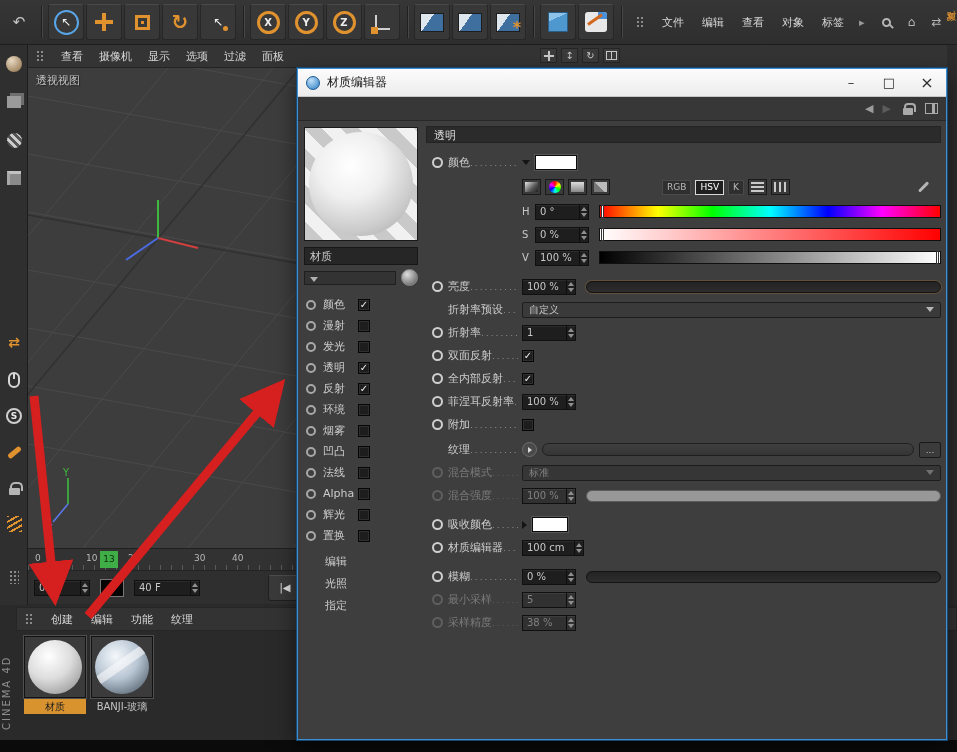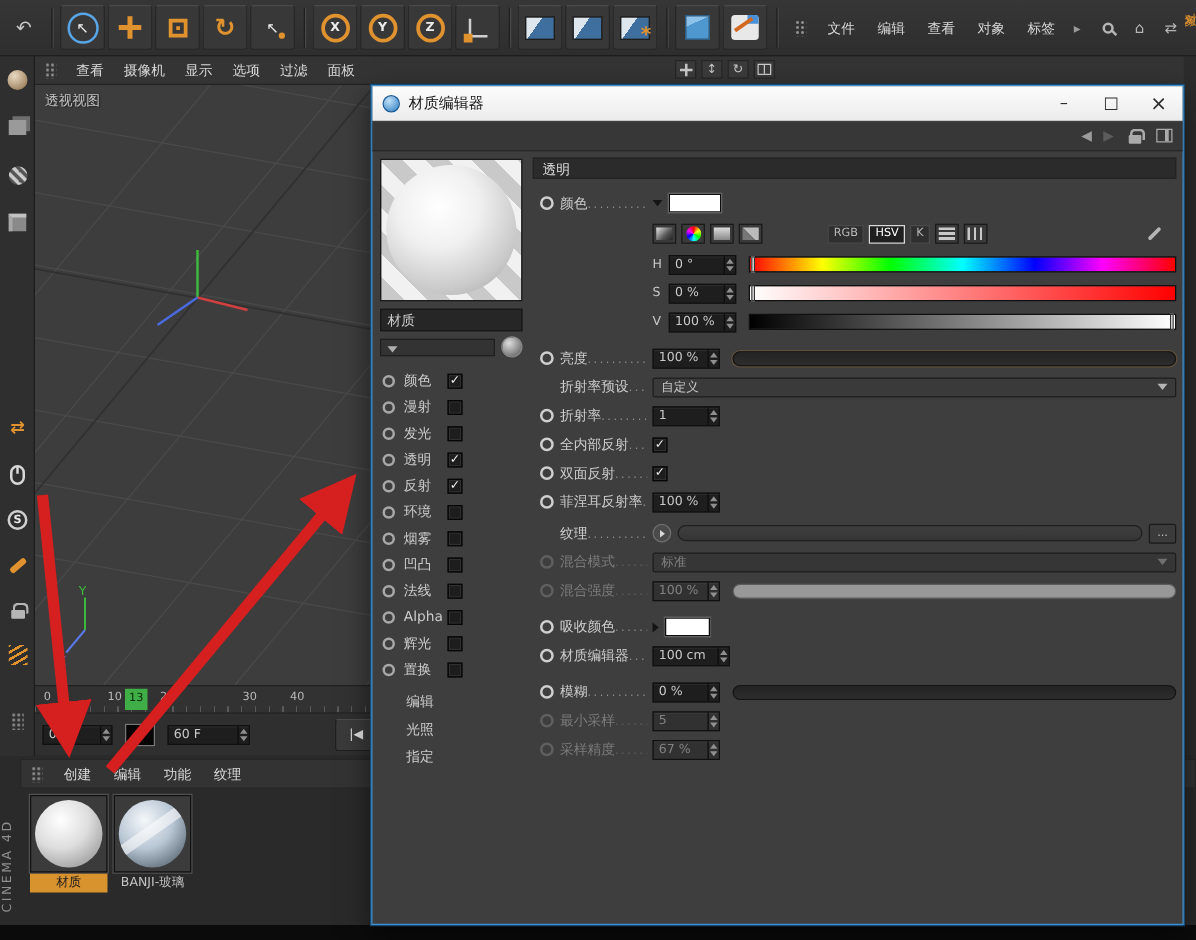--- a/index.html
+++ b/index.html
@@ -388,21 +388,21 @@
     <span class="tmarker" style="left: 72px; background: rgb(63, 174, 70);">13</span>
   </div>
 
   <div class="transport">
     <span class="spin w56">
         <span class="sval">0</span>
         <span class="sarr"></span>
       </span>
     <span class="kbox"></span>
     <span class="spin w66">
-        <span class="sval">60 F</span>
+        <span class="sval">40 F</span>
         <span class="sarr"></span>
       </span>
     <span class="tpgap"></span>
     <span class="tpbtn">|◀</span>
     <span class="tpbtn">◀</span>
   </div>
 
   <div class="mgr">
     <div class="mgrbar">
       <span class="grip"></span>
@@ -624,47 +624,55 @@
             </span>
           <span class="spin">
               <span class="sval">1</span>
               <span class="sarr"></span>
             </span>
         </div>
 
         <div class="prow">
           <span class="pic"></span>
           <span class="lwrap">
+              <span class="plab">双面反射</span>
+              <span class="dots"></span>
+            </span>
+          <span class="cbx on"></span>
+        </div>
+
+        <div class="prow">
+          <span class="pic"></span>
+          <span class="lwrap">
               <span class="plab">全内部反射</span>
               <span class="dots"></span>
             </span>
           <span class="cbx on"></span>
         </div>
 
         <div class="prow">
           <span class="pic"></span>
           <span class="lwrap">
-              <span class="plab">双面反射</span>
-              <span class="dots"></span>
-            </span>
-          <span class="cbx on"></span>
-        </div>
-
-        <div class="prow">
-          <span class="pic"></span>
-          <span class="lwrap">
               <span class="plab">菲涅耳反射率</span>
               <span class="dots"></span>
             </span>
           <span class="spin">
               <span class="sval">100 %</span>
               <span class="sarr"></span>
             </span>
         </div>
 
+        <div class="prow">
+          <span class="pic"></span>
+          <span class="lwrap">
+              <span class="plab">附加</span>
+              <span class="dots"></span>
+            </span>
+          <span class="cbx"></span>
+        </div>
 
         <div class="gap2"></div>
 
         <div class="prow noic">
           <span class="lwrap">
               <span class="plab">纹理</span>
               <span class="dots"></span>
             </span>
           <span class="texcirc"></span>
           <span class="tfield"></span>
@@ -747,21 +755,21 @@
         </div>
 
 
         <div class="prow dis">
           <span class="pic"></span>
           <span class="lwrap">
               <span class="plab">采样精度</span>
               <span class="dots"></span>
             </span>
           <span class="spin">
-              <span class="sval">67 %</span>
+              <span class="sval">38 %</span>
               <span class="sarr"></span>
             </span>
         </div>
 
       </div>
     </div>
   </div>
 
   <svg class="arrows" width="957" height="752" viewBox="0 0 957 752">
     <defs>

